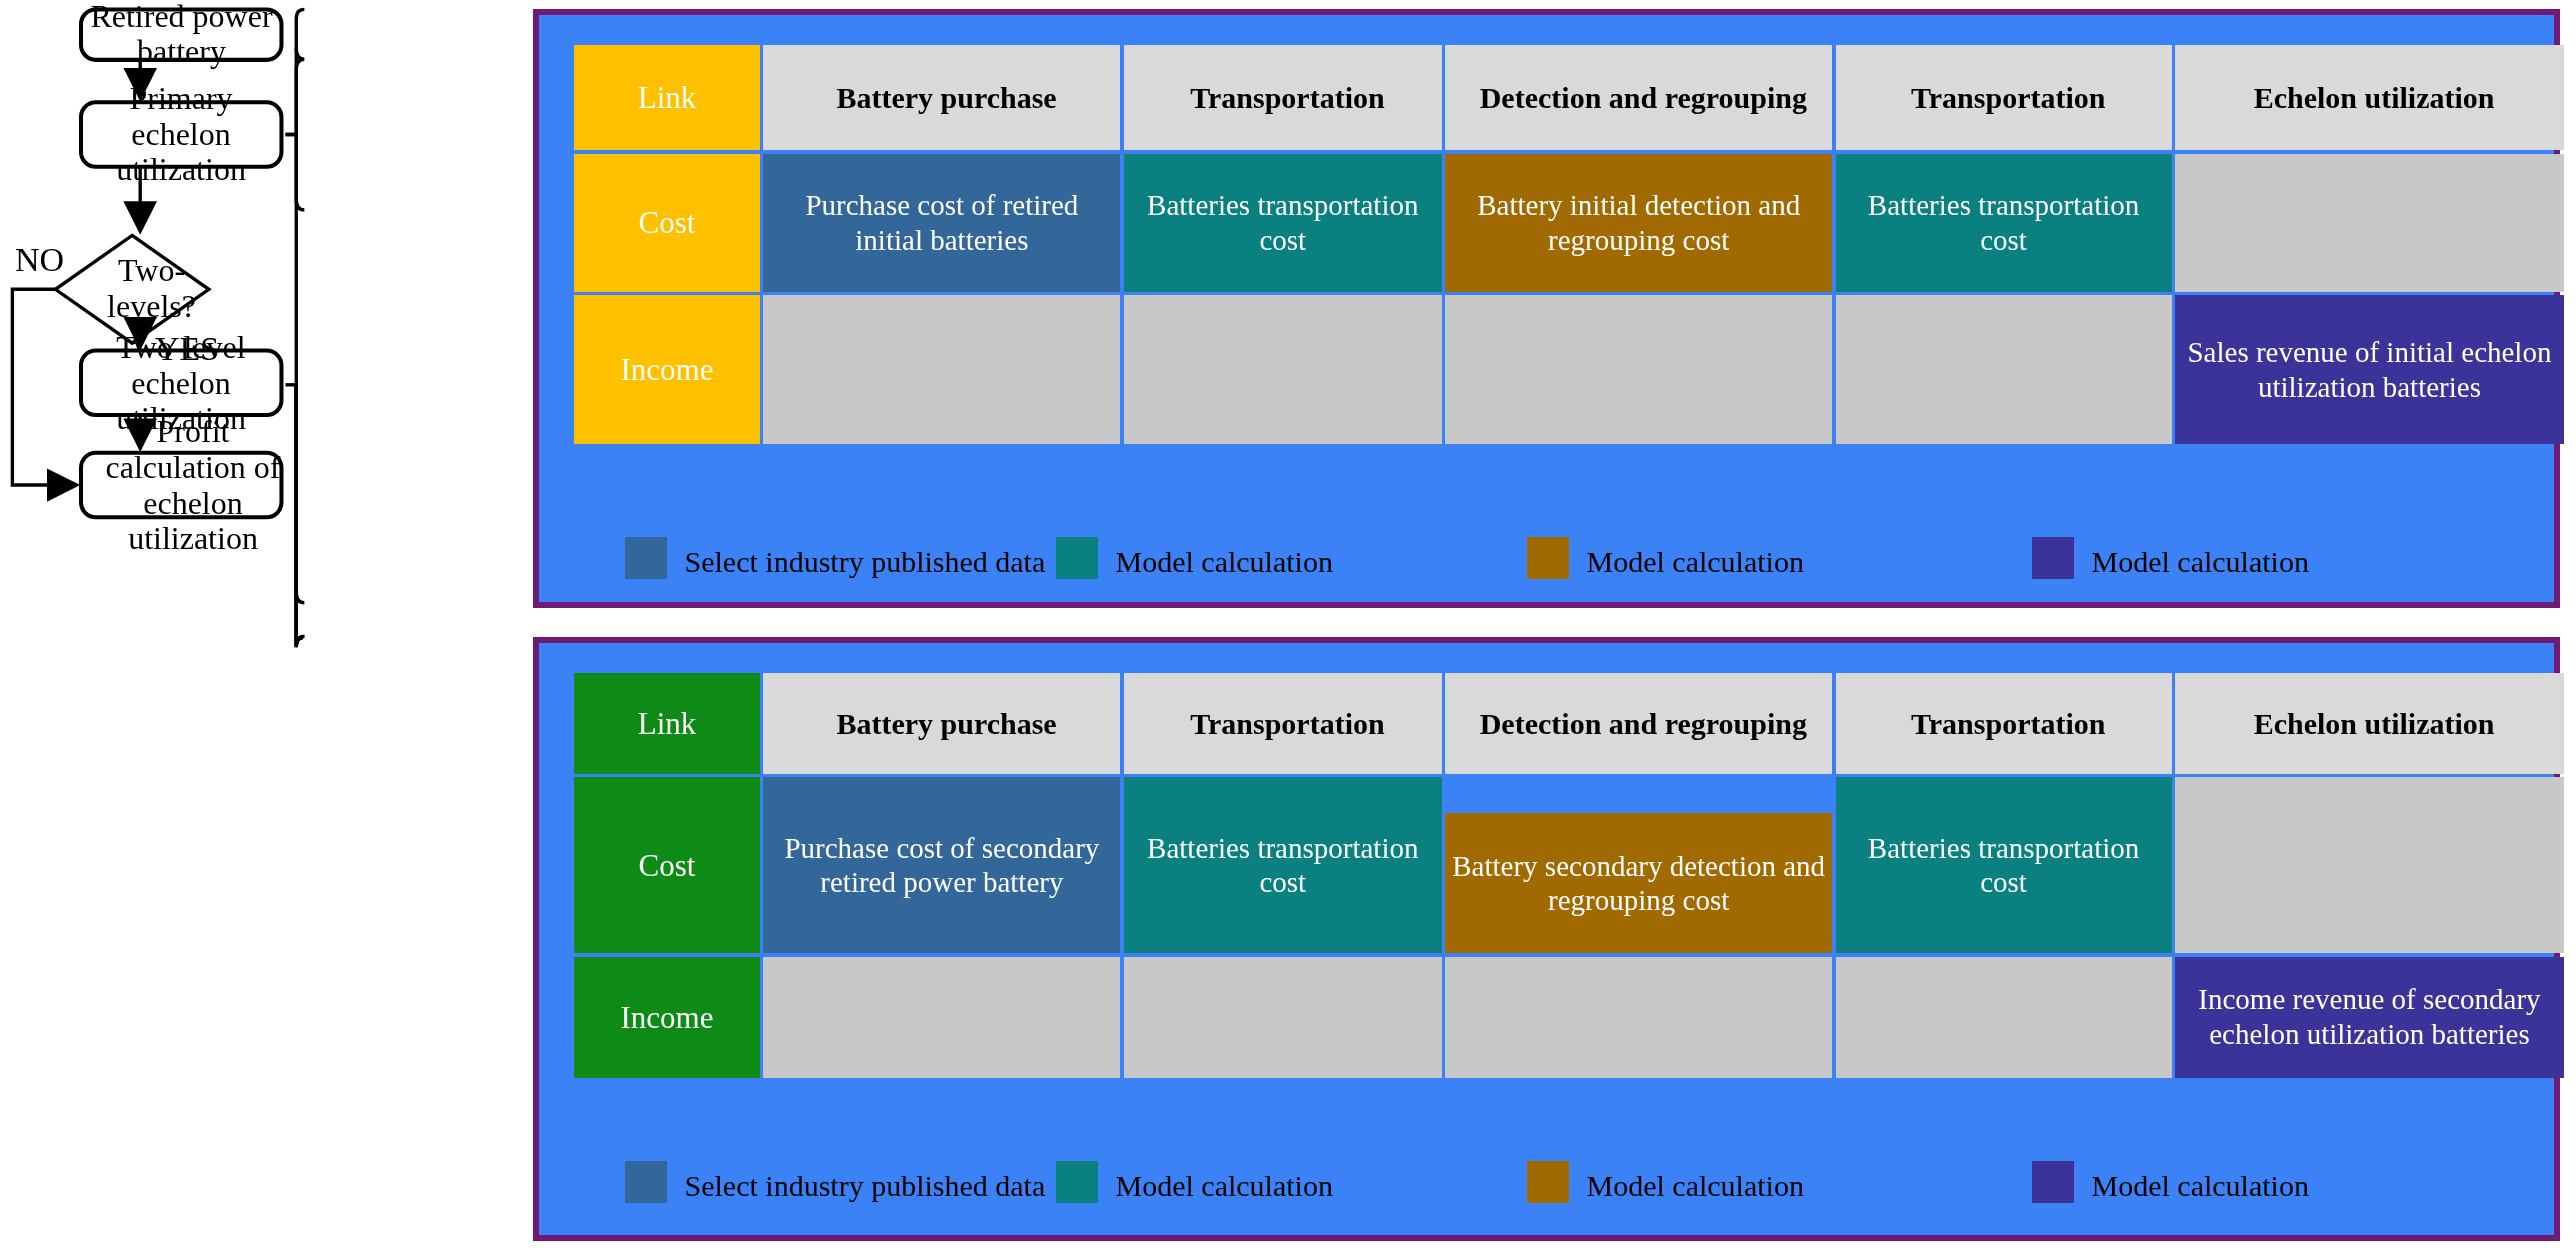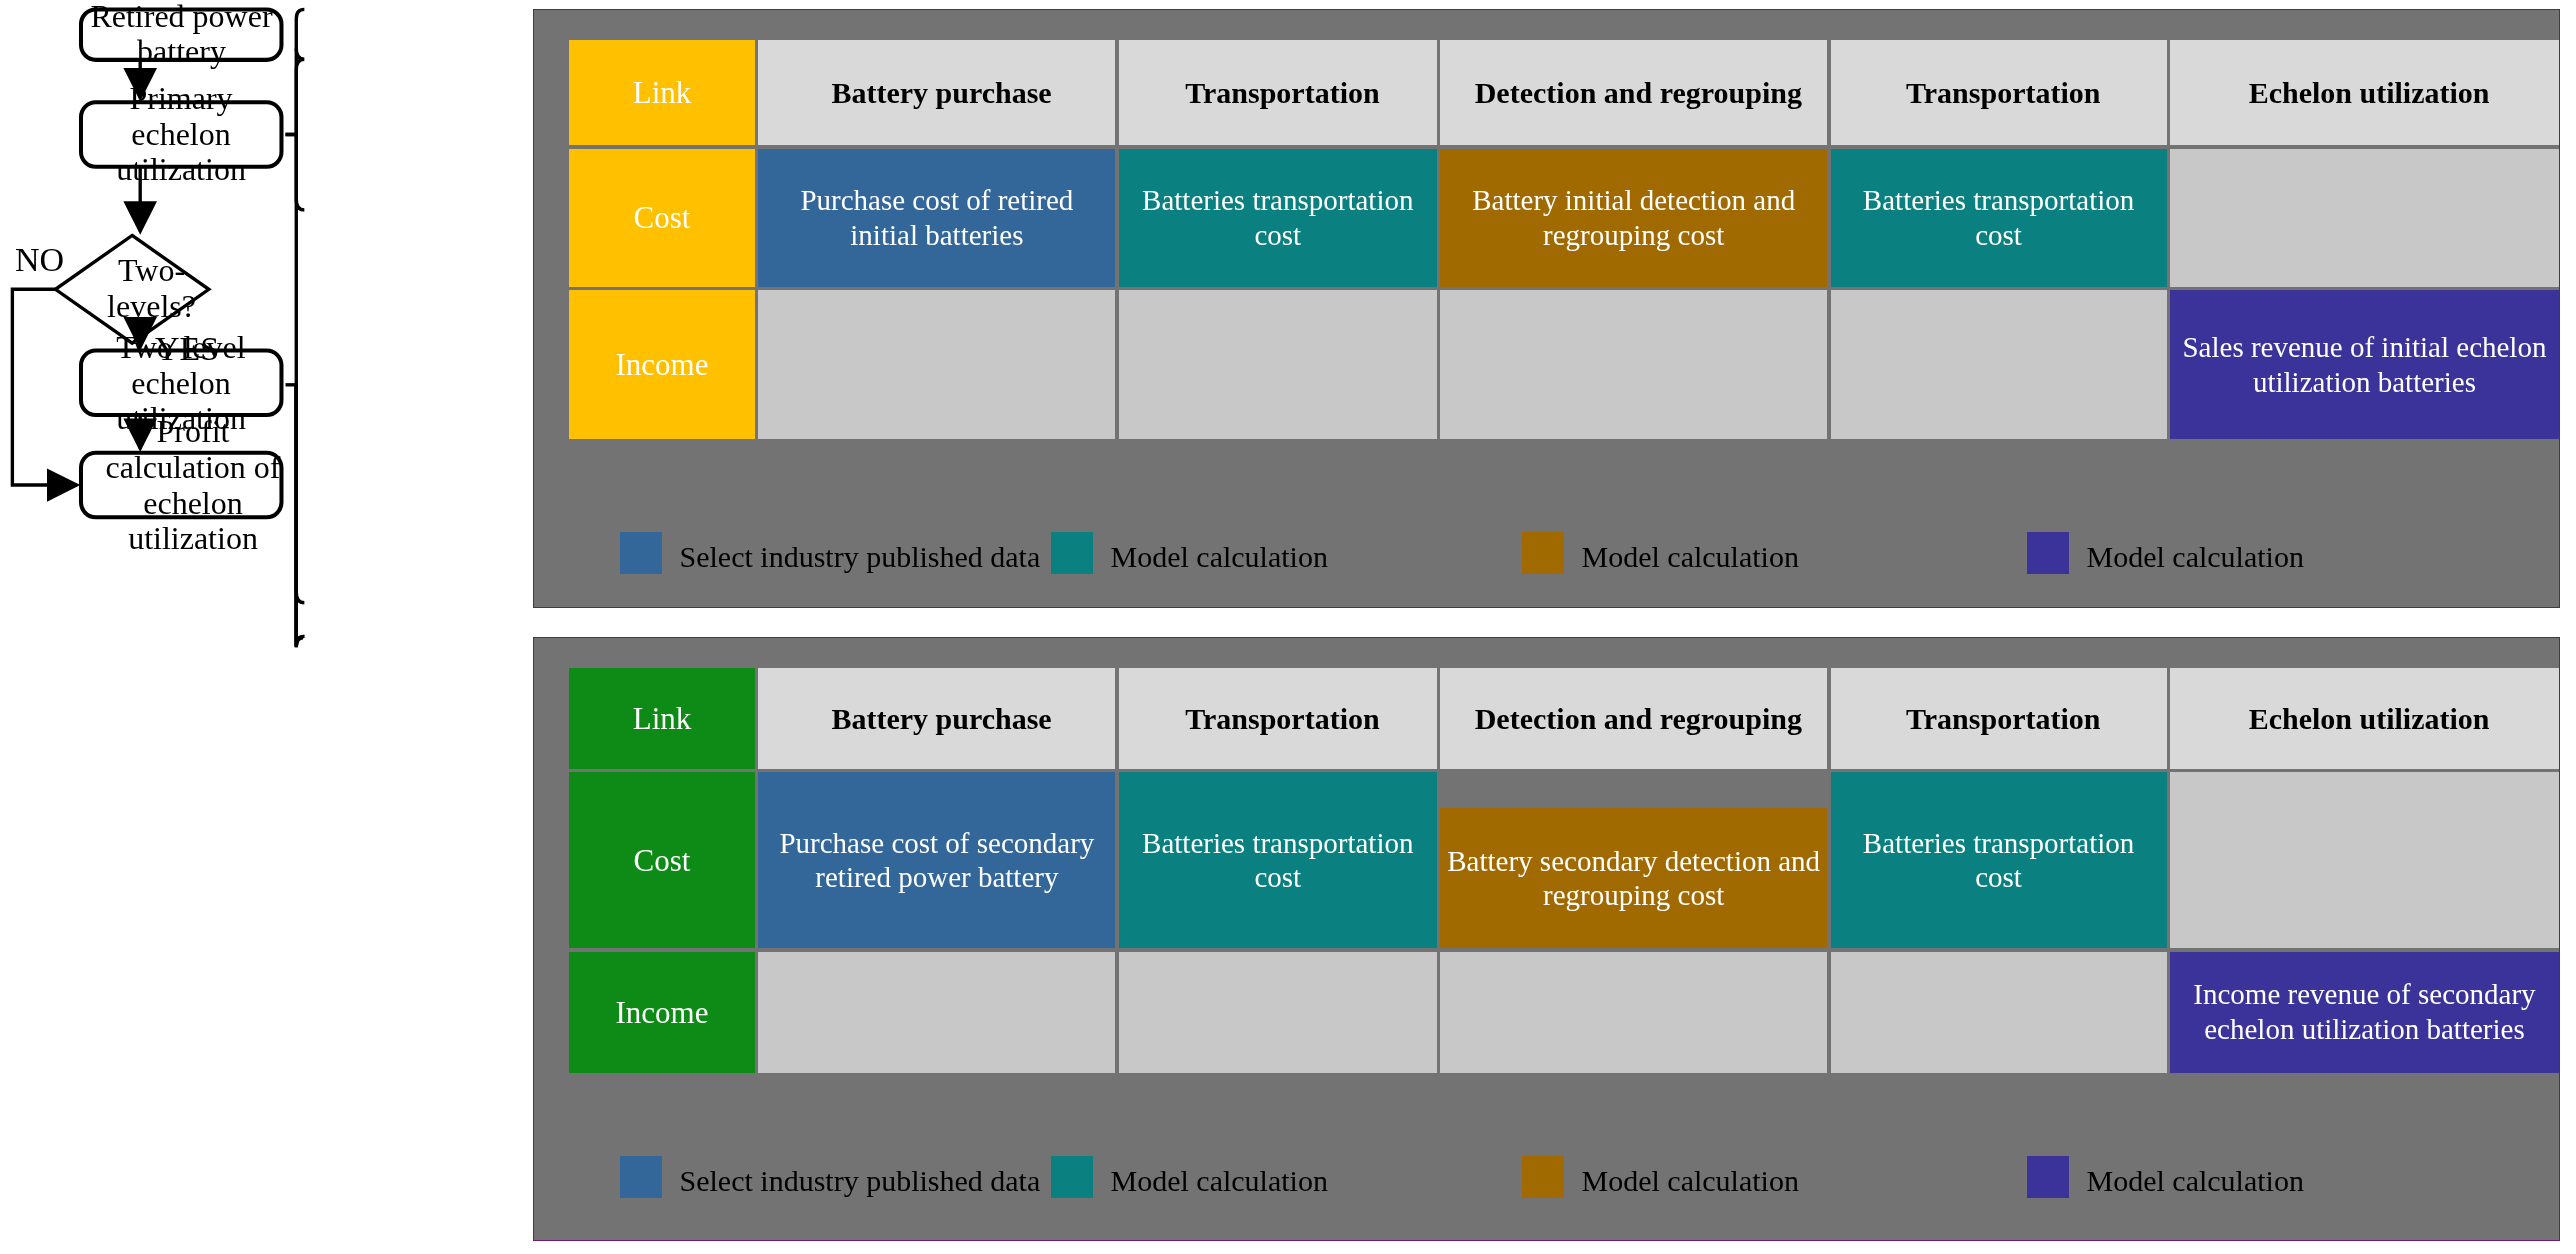--- a/index.html
+++ b/index.html
@@ -11,21 +11,21 @@
   .node-text{
     position:absolute;display:flex;align-items:center;justify-content:center;
     text-align:center;color:#000;font-family:"Liberation Serif",serif;
     line-height:1.12;font-size:32px;pointer-events:none;
   }
   .edge-label{
     position:absolute;font-family:"Liberation Serif",serif;font-size:34px;color:#000;
   }
 
   
-  .panel{position:absolute;border:1px solid #701a75;background:#737373;box-sizing:border-box;}
+  .panel{position:absolute;border:6px solid #701a75;background:#3b82f6;box-sizing:border-box;}
   #panel-primary{left:533px;top:9.4px;width:2027px;height:599px;}
   #panel-secondary{left:533px;top:637px;width:2027px;height:604px;}
 
   .matrix{position:absolute;display:grid;border-collapse:collapse;gap:3.4px;}
   .cell{
     display:flex;align-items:center;justify-content:center;text-align:center;
     font-family:"Liberation Serif",serif;line-height:1.2;box-sizing:border-box;
     padding:2.7px 6.7px;
   }
   .cell.head{background:#d9d9d9;color:#000;font-weight:bold;font-size:30px;padding-left:16px;}

